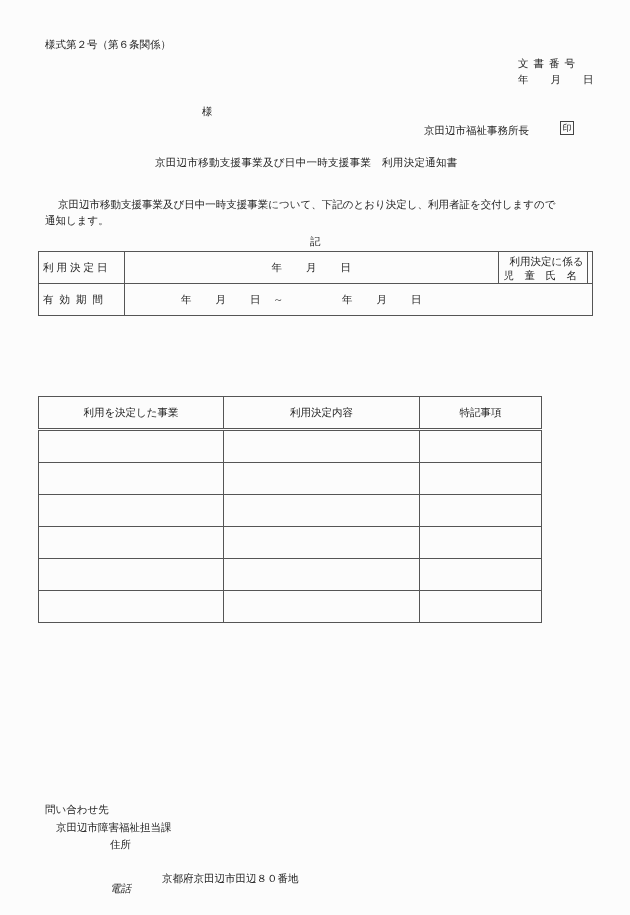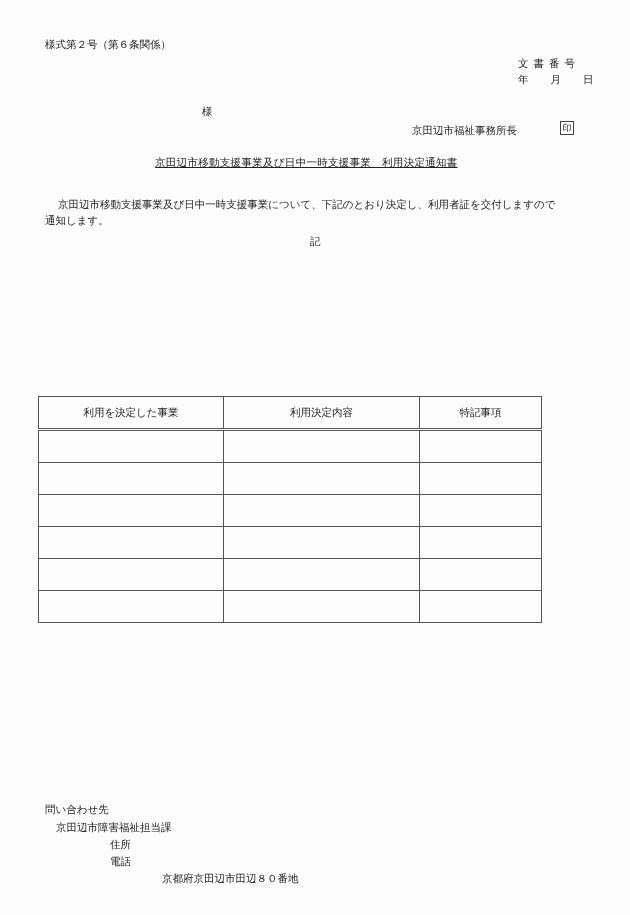--- a/index.html
+++ b/index.html
@@ -7,64 +7,77 @@
     width:630px; height:915px; background:#fcfcfc; color:#222;
     font-family:"DejaVu Serif","Liberation Serif",serif; font-size:10.5px;
     position:relative; overflow:hidden;
   }
   .abs { position:absolute; white-space:nowrap; }
   .form-no { left:45px; top:38px; }
   .docnum { left:518px; top:57px; letter-spacing:5px; }
   .docdate { left:518px; top:73px; }
   .docdate span { display:inline-block; }
   .sama { left:202px; top:105px; }
-  .issuer { left:412px; top:124px; }
+  .issuer { left:424px; top:124px; }
   .seal { left:560px; top:121px; width:12px; height:12px; border:1px solid #444; font-size:9px; line-height:12px; text-align:center; }
-  .title { left:155px; top:156px; letter-spacing:0.3px;text-decoration:underline; }
+  .title { left:155px; top:156px; letter-spacing:0.3px; }
   .body1 { left:58px; top:198px; }
   .body2 { left:45px; top:214px; }
   .ki { left:310px; top:235px; }
 
   table { border-collapse:collapse; position:absolute; }
   td { border:1px solid #555; padding:0; font-size:10.5px; }
   .t1 { left:38px; top:251px; width:555px; }
   .t1 td { height:31px; }
   .lbl { width:77px; padding:0 4px; }
   .lbl-sp { letter-spacing:6px; }
   .lbl2 { width:80px; padding:0 4px; line-height:14px; text-align:right; }
   .date-cell { text-align:center; letter-spacing:1px; }
   .t2 { left:38px; top:396px; width:504px; }
   .t2 td { height:31px; text-align:center; }
   .t2 tr.head td { border-bottom:3px double #555; }
 
   .contact-h { left:45px; top:803px; }
   .contact-dept { left:56px; top:821px; }
   .contact-addr-l { left:110px; top:838px; }
   .contact-addr-v { left:162px; top:872px; }
-  .contact-tel-l { left:110px; top:855px; }
+  .contact-tel-l { left:110px; top:882px;font-style:italic; }
 </style>
 </head>
 <body>
 
 <div class="abs form-no">様式第２号（第６条関係）</div>
 <div class="abs docnum">文書番号</div>
 <div class="abs docdate">
   <span>年</span><span style="width:22px"></span><span>月</span><span style="width:22px"></span><span>日</span>
 </div>
 <div class="abs sama">様</div>
 <div class="abs issuer">京田辺市福祉事務所長</div>
 <div class="abs seal">印</div>
 
 <div class="abs title">京田辺市移動支援事業及び日中一時支援事業　利用決定通知書</div>
 <div class="abs body1">京田辺市移動支援事業及び日中一時支援事業について、下記のとおり決定し、利用者証を交付しますので</div>
 <div class="abs body2">通知します。</div>
 <div class="abs ki">記</div>
 
 <table class="t1">
   <tbody>
+  <tr>
+    <td class="lbl" style="letter-spacing:3px">利用決定日</td>
+    <td class="date-cell">年　　月　　日</td>
+    <td class="lbl2">
+      <div>利用決定に係る</div>
+      <div style="text-align:left">児　童　氏　名</div>
+    </td>
+    <td></td>
+  </tr>
+  <tr>
+    <td class="lbl lbl-sp">有効期間</td>
+    <td colspan="3" style="padding-left:56px;letter-spacing:1px">年　　月　　日　～　　　　　年　　月　　日</td>
+  </tr>
 </tbody>
   </table>
 
 <table class="t2">
   <tbody>
       <tr class="head">
     <td style="width:184px">利用を決定した事業</td>
     <td style="width:195px">利用決定内容</td>
     <td>特記事項</td>
   </tr>

